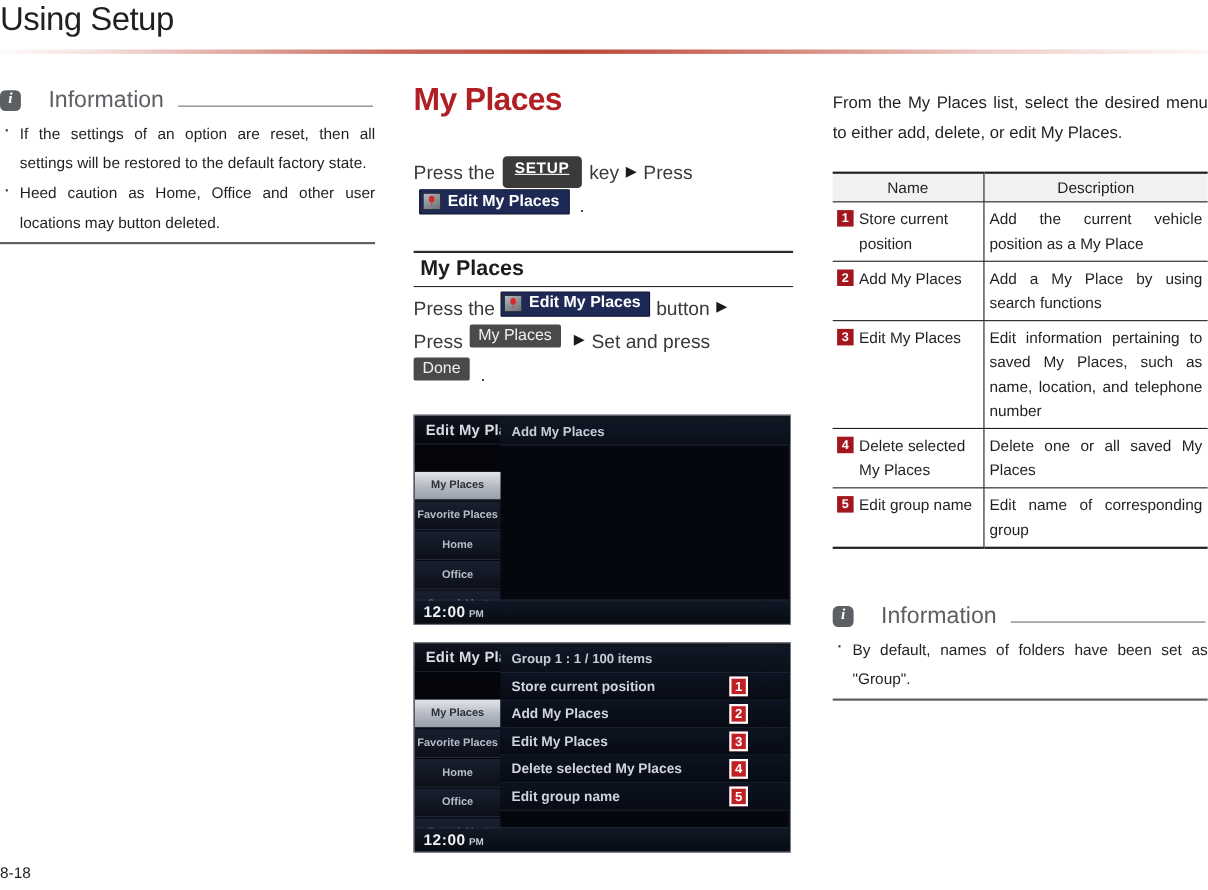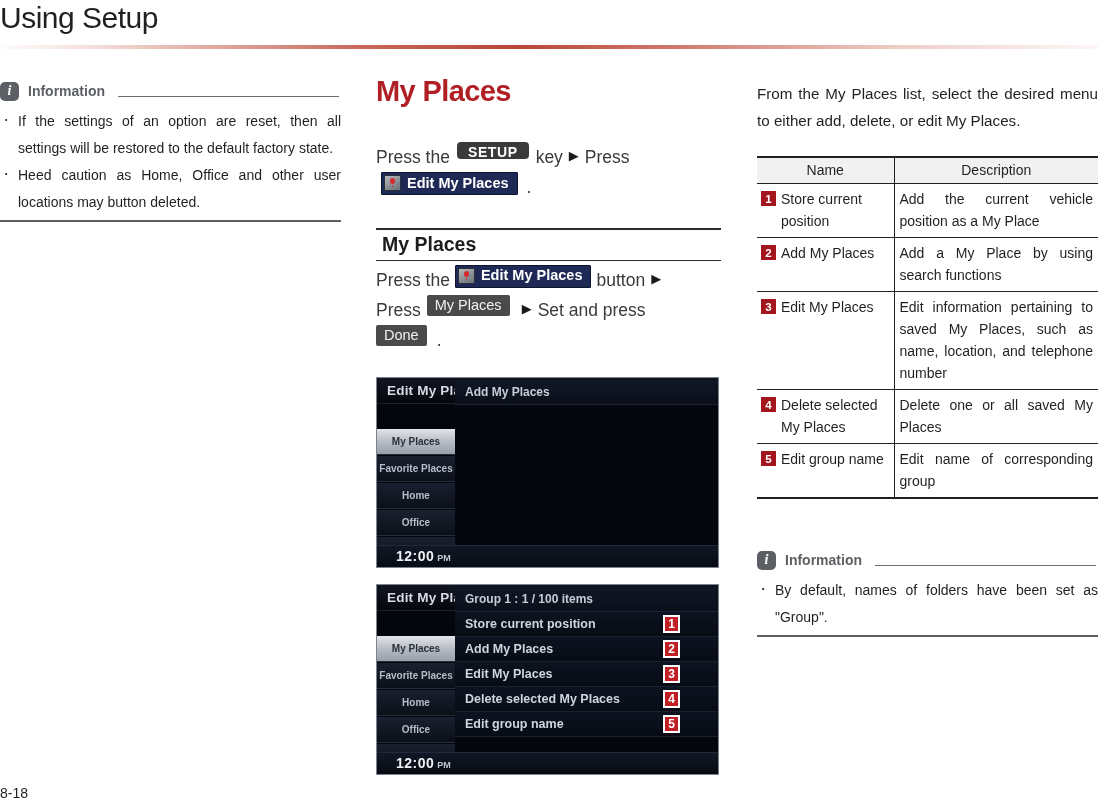--- a/index.html
+++ b/index.html
@@ -40,21 +40,21 @@
   .info-head { display: flex; align-items: center; height: 22px; }
   .info-icon {
     width: 19px; height: 19px; border-radius: 5px;
     background: #5c5f63; color: #ffffff;
     font-style: italic; font-weight: bold; font-size: 14px;
     font-family: "Liberation Serif", serif;
     display: flex; align-items: center; justify-content: center;
     flex: 0 0 auto;
   }
   .info-label {
-    margin-left: 9px; font-size: 14px; font-weight: bold; color: #5c5f63;
+    margin-left: 25px; font-size: 21px; font-weight: normal; color: #5c5f63;
   }
   .info-rule {
     flex: 1 1 auto; height: 1px; background: #6b6e72;
     margin-left: 13px; margin-right: 2px; position: relative; top: 5px;
   }
   ul.info-list { list-style: none; margin-top: 6px; }
   ul.info-list li {
     position: relative; padding-left: 18px;
     font-size: 14px; line-height: 27px;
     text-align: justify; text-justify: inter-word;
@@ -75,22 +75,23 @@
     font-size: 17.5px; line-height: 30px; color: #3a3a3a;
     display: flex; align-items: flex-start; flex-wrap: wrap;
   }
   .para { margin-top: 34px; }
 
   
   .key-badge {
     display: inline-flex; align-items: center; justify-content: center;
     background: #3a3a3a; color: #ffffff;
     font-size: 14px; font-weight: bold; letter-spacing: 0.6px;
-    border-radius: 4px; padding: 3px 11px 0; margin: 0 7px;
+    border-radius: 4px; padding: 3px 11px 12px; margin: 0 7px;
     line-height: 1;
+    text-decoration: underline;
   }
   .soft-badge {
     display: inline-flex; align-items: center;
     background: #4a4a4a; color: #f0f0f0;
     font-size: 14.5px; border-radius: 2px;
     padding: 3px 8px 4px; margin: 0 6px; line-height: 1;
   }
   .nav-badge {
     display: inline-flex; align-items: center;
     background: #1e2a55; border: 1px solid #0d1430;
@@ -188,21 +189,21 @@
     position: absolute; right: 38px; top: 3px;
     width: 17px; height: 18px;
     background: #c01f26; border: 2px solid #ffffff;
     color: #ffffff; font-size: 12px; font-weight: bold;
     display: flex; align-items: center; justify-content: center;
   }
   .dev-clock {
     position: absolute; left: 0; right: 0; bottom: 0; height: 22px;
     background: linear-gradient(to bottom,#111825 0%,#070b13 100%);
     border-top: 1px solid #222a3a;
-    display: flex; align-items: center; padding-left: 19px;
+    display: flex; align-items: center; padding-left: 8px;
   }
   .clock-time { color: #eef1f6; font-size: 14px; font-weight: bold; letter-spacing: 0.5px; }
   .clock-mer { color: #c2c8d2; font-size: 9px; font-weight: bold; margin-left: 3px; position: relative; top: 2px; }
 
   
   .lead-text {
     font-size: 15.2px; line-height: 27px;
     text-align: justify; text-justify: inter-word; color: #231f20;
   }
   table.spec {

